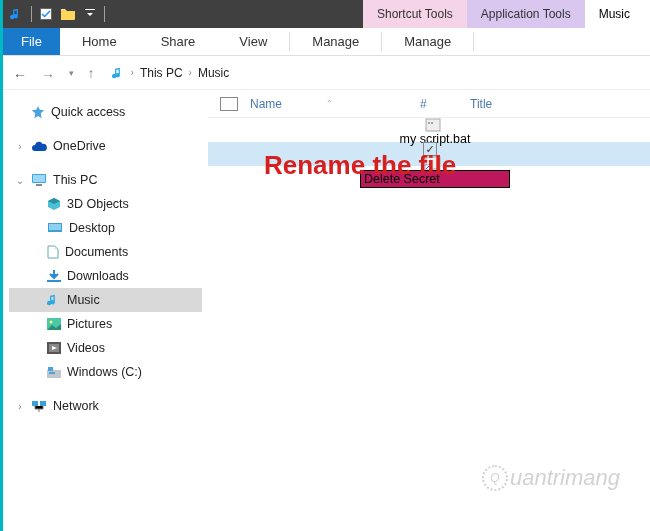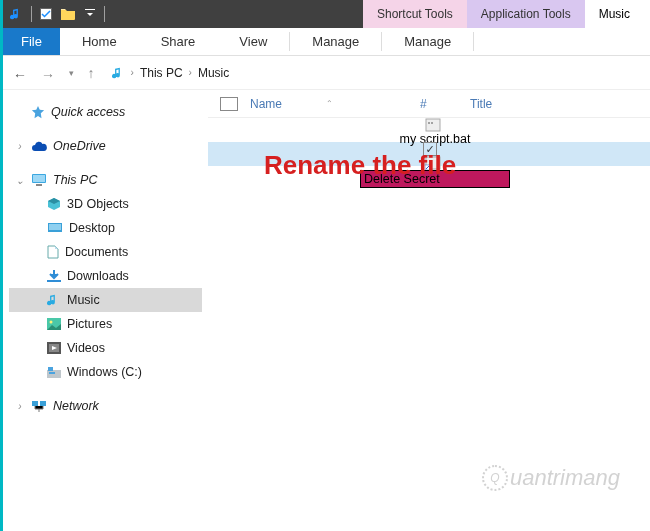--- a/index.html
+++ b/index.html
@@ -23,21 +23,21 @@
 .navbar { height: 34px; display: flex; align-items: center; padding: 0 8px; gap: 10px; border-bottom: 1px solid #eee; }
 .nav-arrow { color: #888; font-size: 14px; padding: 0 2px; }
 .nav-arrow.enabled { color: #555; }
 .crumb-wrap { flex: 1; height: 24px; display: flex; align-items: center; padding: 0 4px; gap: 4px; }
 .crumb { font-size: 12px; color: #222; padding: 0 2px; }
 .crumb-sep { font-size: 10px; color: #888; }
 
 .body { display: flex; height: calc(531px - 28px - 28px - 34px); }
 .sidebar { width: 205px; padding: 10px 6px; overflow: hidden; }
 .tree-item { display: flex; align-items: center; height: 24px; font-size: 12.5px; color: #222; padding-left: 20px; gap: 6px; white-space: nowrap; }
-.tree-item.root { padding-left: 6px; font-style: italic; }
+.tree-item.root { padding-left: 6px; }
 .tree-item.child { padding-left: 38px; }
 .tree-item.selected { background: #d9d9d9; }
 .tree-gap { height: 10px; }
 .expander { width: 10px; font-size: 10px; color: #888; display: inline-block; text-align: center; }
 
 .content { flex: 1; position: relative; }
 .col-header { height: 28px; display: flex; align-items: center; border-bottom: 1px solid #eee; padding-left: 12px; }
 .hdr-check { width: 18px; height: 14px; border: 1px solid #888; margin-right: 12px; }
 .hdr-col { font-size: 12px; color: #4a7ab5; display: flex; align-items: center; gap: 4px; }
 .hdr-name { width: 170px; }

